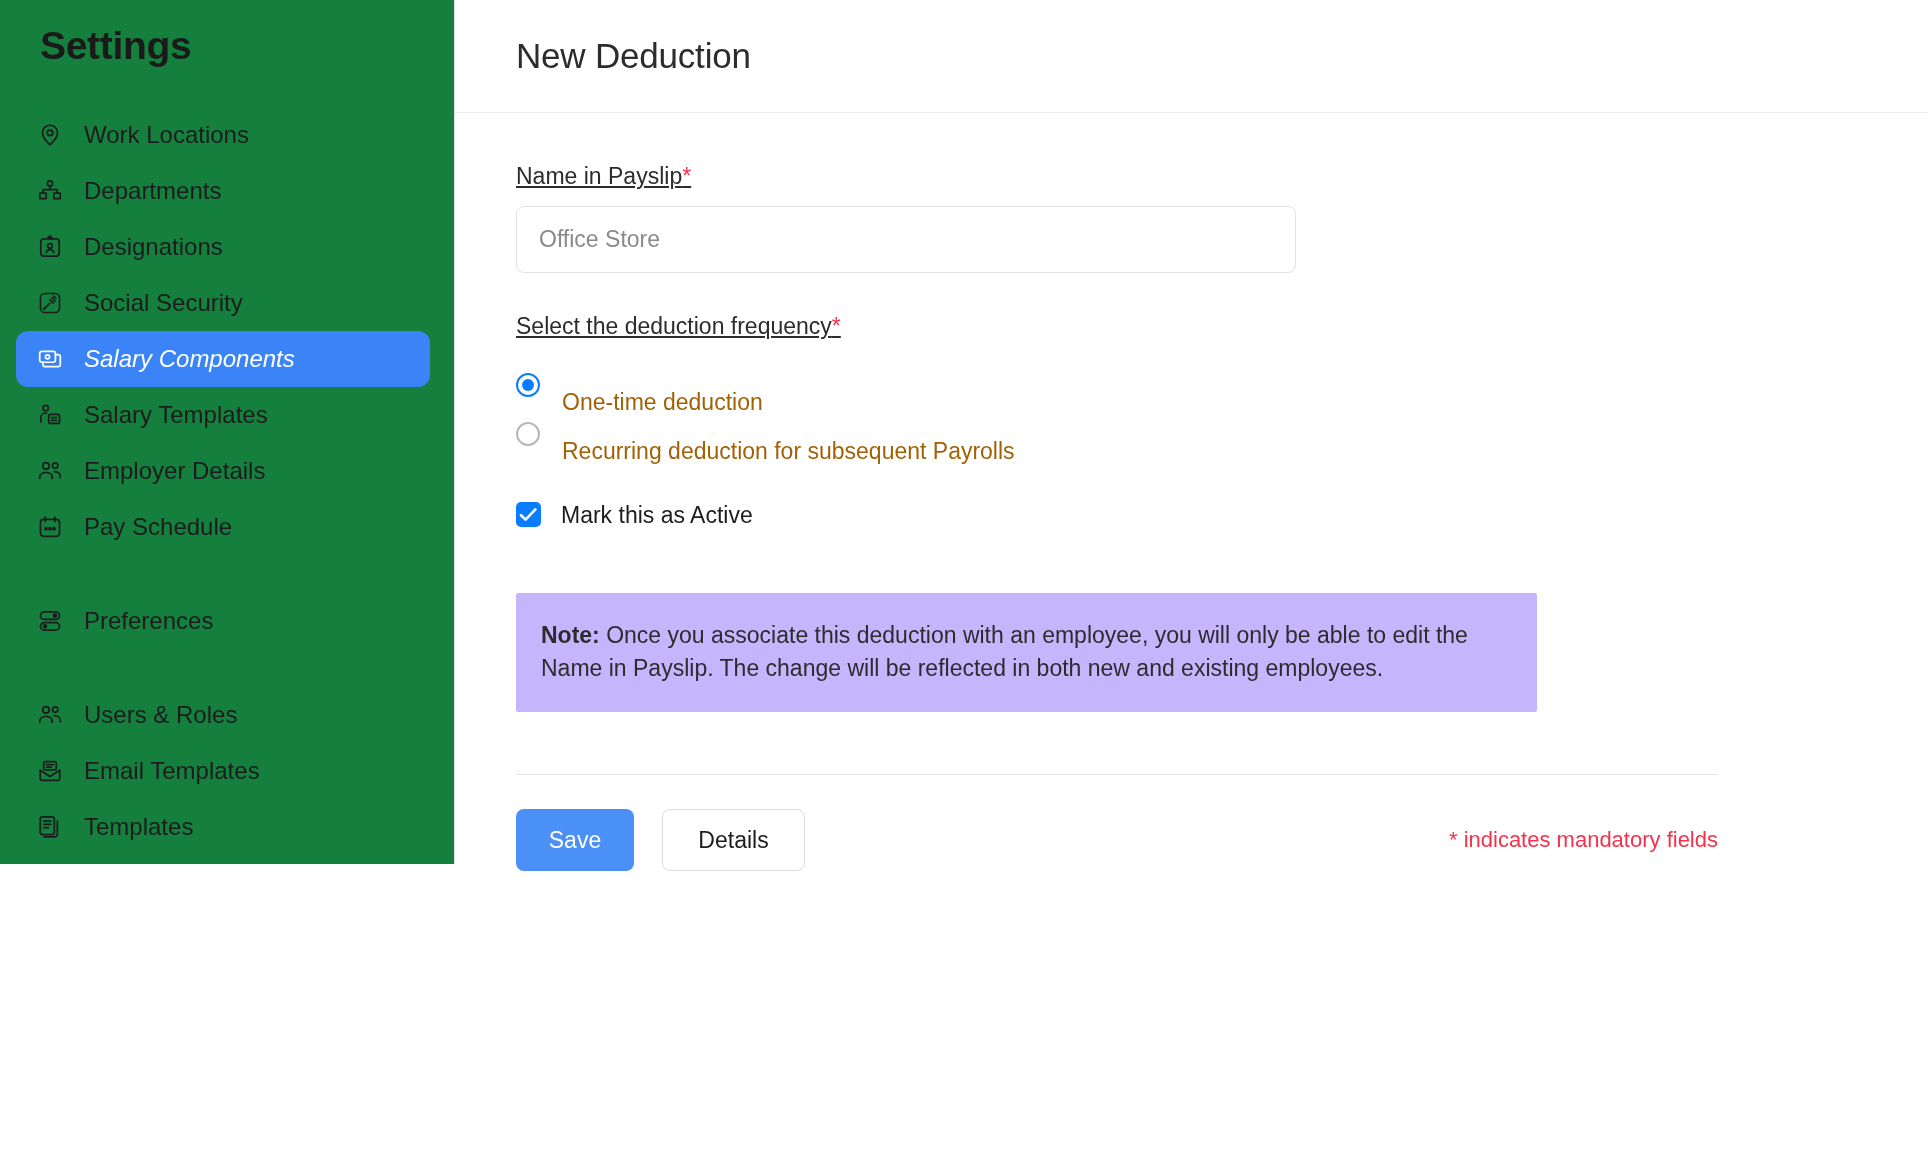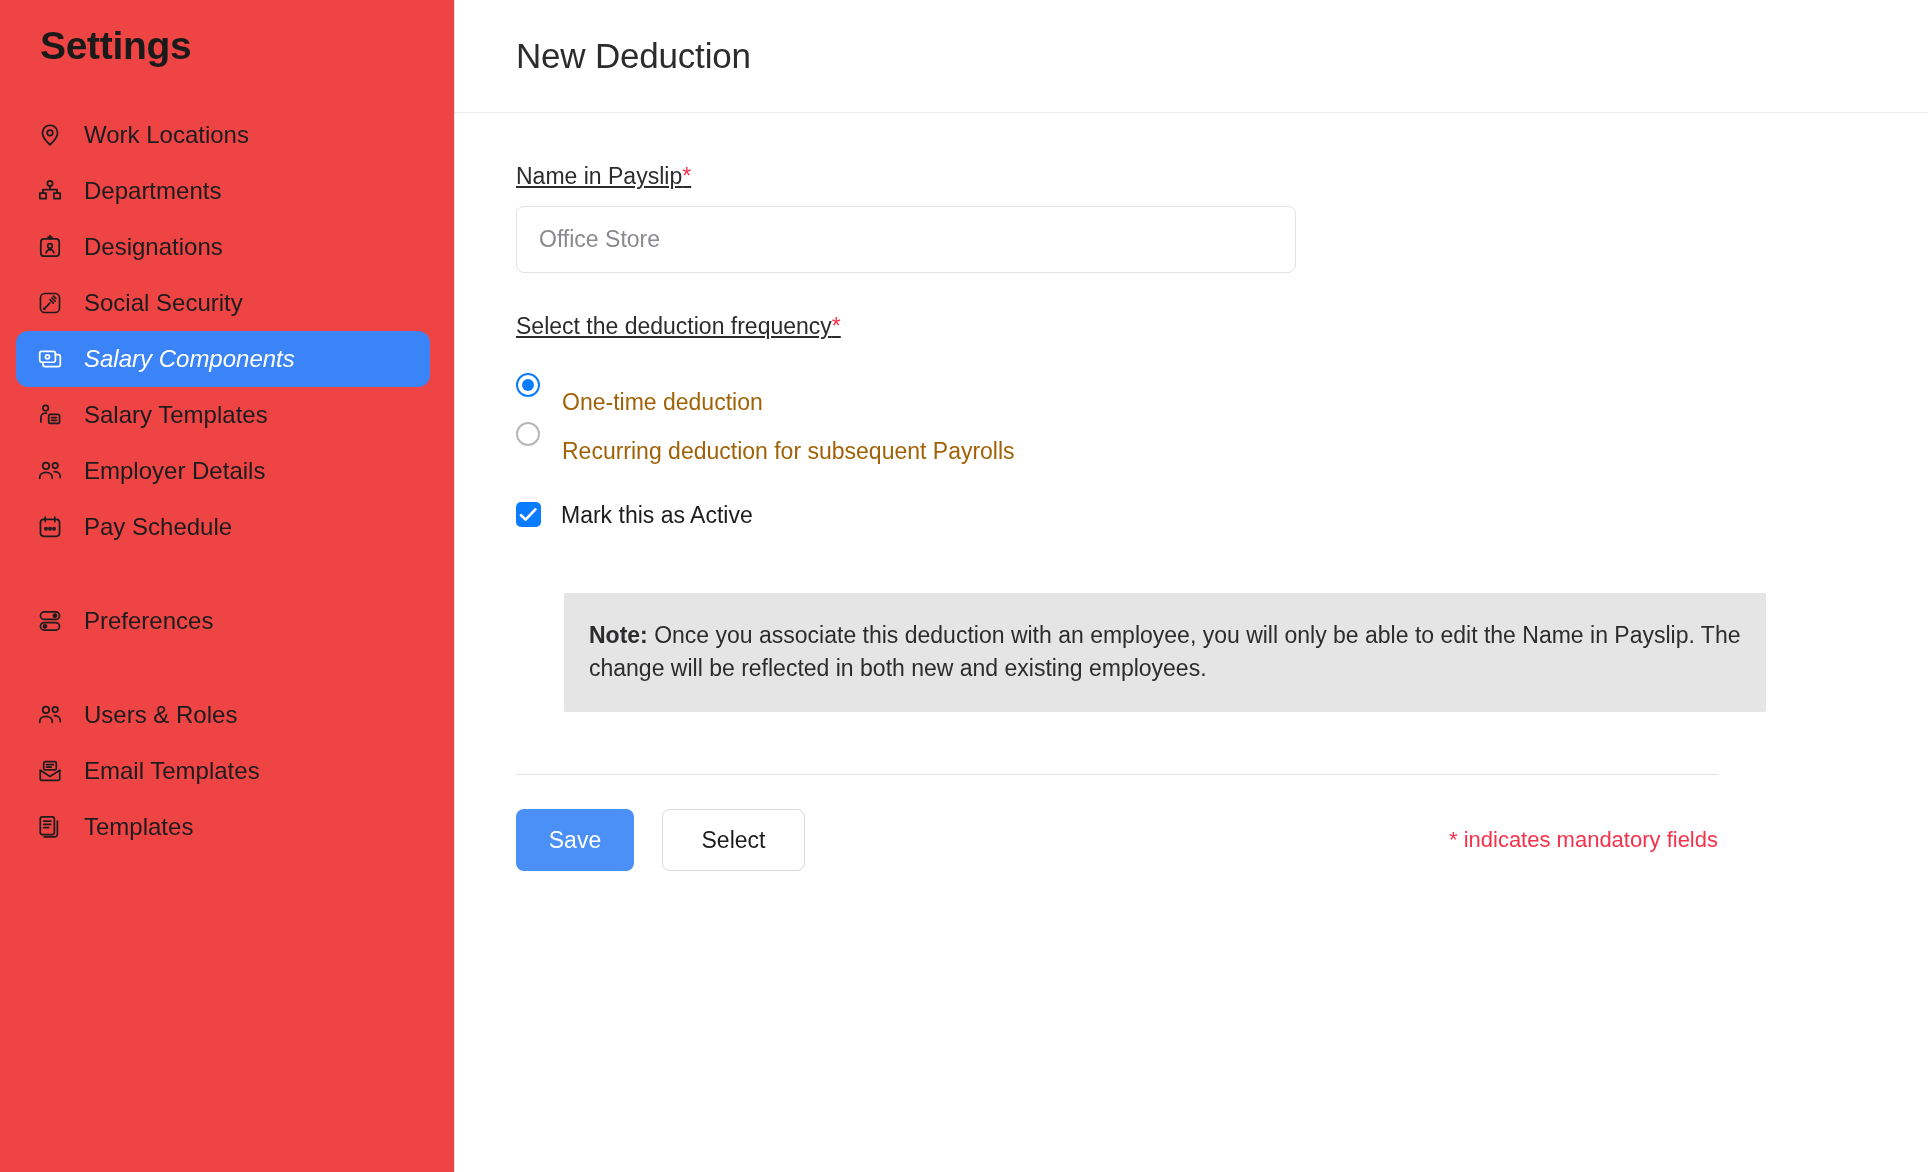--- a/index.html
+++ b/index.html
@@ -13,23 +13,23 @@
   .app {
     display: flex;
     width: 1928px;
     height: 1172px;
     background: #ffffff;
   }
 
   
   .sidebar {
     width: 455px;
-    height: 1172px;
+    height: 864px;
     border-right: 1px solid #e2e2e6;
-    background: #ef4444;
+    background: #15803d;
     flex: 0 0 455px;
     position: relative;
   }
   .sidebar-title {
     font-size: 39px;
     font-weight: 700;
     color: #1a1a1a;
     letter-spacing: -0.3px;
     padding: 24px 0 0 40px;
   }
@@ -172,25 +172,24 @@
   }
   .checkbox svg { position: absolute; left: 3px; top: 4px; }
   .check-label {
     margin-left: 20px;
     font-size: 23px;
     color: #1c1c1e;
   }
 
   .note {
     margin-top: 50px;
-    width: 1202px;
-    background: #e5e5e5;
+    width: 1021px;
+    background: #c4b5fd;
     padding: 26px 25px 28px 25px;
     border-radius: 2px;
-    margin-left: 48px;
   }
   .note-text {
     font-size: 23px;
     line-height: 1.42;
     color: #2c2c2e;
   }
   .note-text b { font-weight: 700; }
 
   .divider {
     width: 1202px;
@@ -434,20 +433,20 @@
       </div>
 
       <div class="note">
         <p class="note-text"><b>Note:</b><span> Once you associate this deduction with an employee, you will only be able to edit the Name in Payslip. The change will be reflected in both new and existing employees.</span></p>
       </div>
 
       <div class="divider"></div>
 
       <div class="actions">
         <button class="btn btn-save">Save</button>
-        <button class="btn btn-cancel">Select</button>
+        <button class="btn btn-cancel">Details</button>
         <span class="mandatory">* indicates mandatory fields</span>
       </div>
 
     </div>
   </section>
 
 </div>
 
 </body></html>

